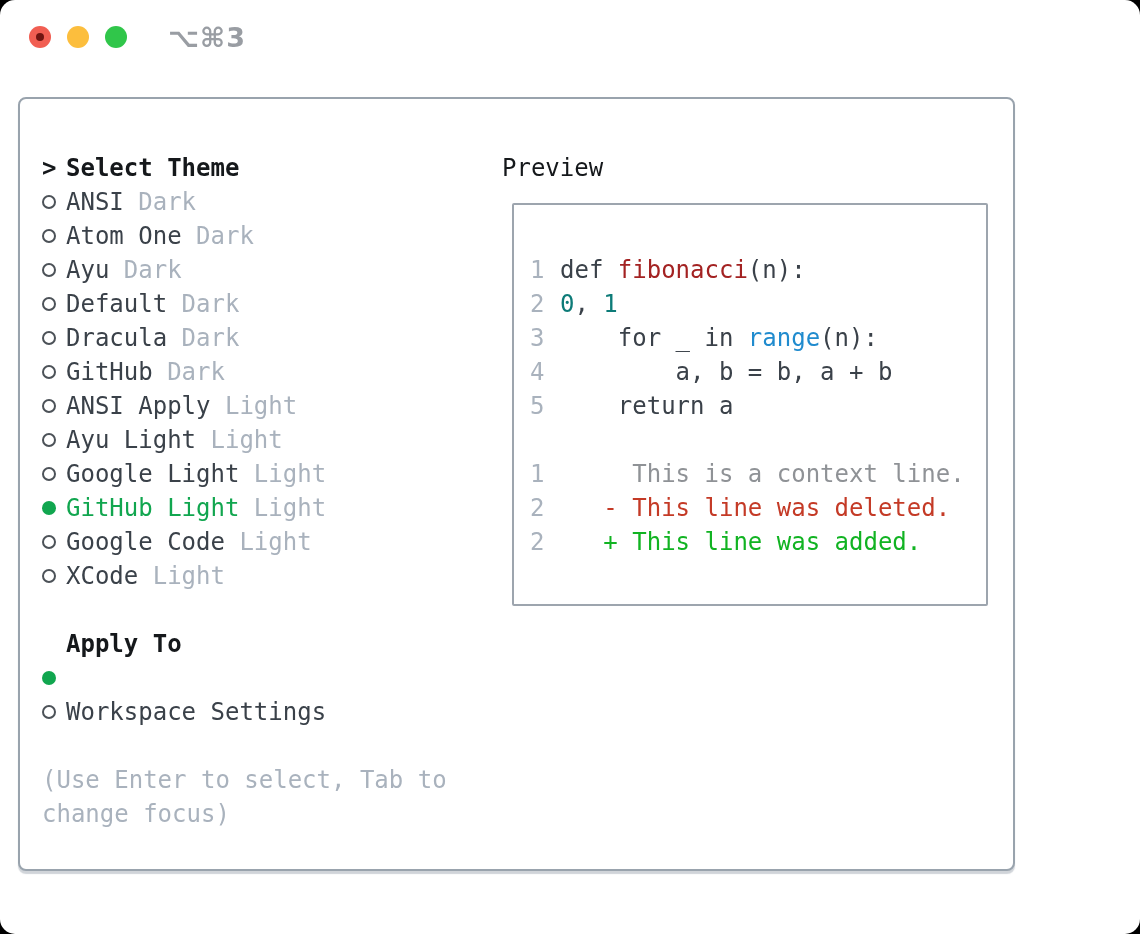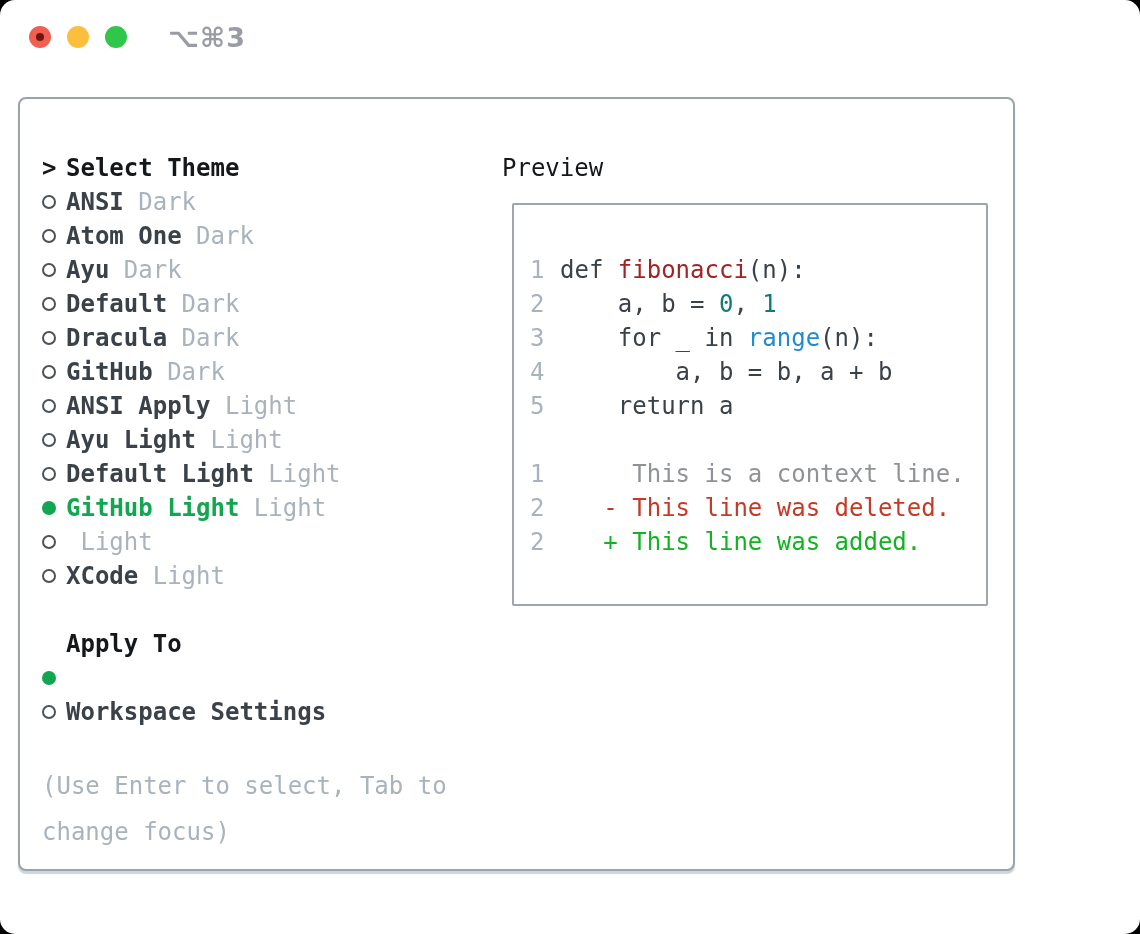--- a/index.html
+++ b/index.html
@@ -46,27 +46,27 @@
   .picker { position: absolute; left: 22px; top: 52px; width: 450px; }
   .row { height: 34px; display: flex; align-items: center; font-size: 24px; }
   .bullet { width: 24px; flex: none; display: flex; align-items: center; }
   .circle {
     width: 14px; height: 14px; border-radius: 50%; box-sizing: border-box;
     border: 2px solid var(--bullet-outline);
   }
   .circle.sel { border: none; background: var(--green-selected); }
   .caret { font-weight: 700; color: var(--text-black); }
   .header-text { font-weight: 700; color: var(--text-black); white-space: pre; text-align: center; }
-  .tname { color: var(--text-dark); white-space: pre; font-weight: bold; }
+  .tname { color: var(--text-dark); white-space: pre; }
   .tname.sel { color: var(--green-selected); }
   .tvariant { color: var(--muted); white-space: pre; }
   .spacer { height: 34px; }
   .hint {
     margin-top: 34px; width: 425px;
-    font-size: 24px; line-height: 46px; color: var(--muted);
+    font-size: 24px; line-height: 34px; color: var(--muted);
   }
   
   .preview-header {
     position: absolute; left: 482px; top: 52px; height: 34px;
     display: flex; align-items: center;
     font-size: 24px; font-weight: 400; color: var(--text-black);
   }
   .preview-box {
     position: absolute; left: 492px; top: 104px;
     width: 476px; height: 403px; box-sizing: border-box;
@@ -162,34 +162,35 @@
             <span class="bullet">
               <span class="circle"></span>
             </span>
             <span class="tname">Ayu Light</span>
             <span class="tvariant"> Light</span>
           </div>
           <div class="row">
             <span class="bullet">
               <span class="circle"></span>
             </span>
-            <span class="tname">Default Light</span>
+            <span class="tname">Google Light</span>
             <span class="tvariant"> Light</span>
           </div>
           <div class="row">
             <span class="bullet">
               <span class="circle sel"></span>
             </span>
             <span class="tname sel">GitHub Light</span>
             <span class="tvariant"> Light</span>
           </div>
           <div class="row">
             <span class="bullet">
               <span class="circle"></span>
             </span>
+            <span class="tname">Google Code</span>
             <span class="tvariant"> Light</span>
           </div>
           <div class="row">
             <span class="bullet">
               <span class="circle"></span>
             </span>
             <span class="tname">XCode</span>
             <span class="tvariant"> Light</span>
           </div>
         </div>
@@ -223,21 +224,20 @@
     <div class="preview-box">
       <div id="code-lines">
           <div class="cline">
             <span class="ln">1</span>
             <span class="seg seg-code">def </span>
             <span class="seg seg-function">fibonacci</span>
             <span class="seg seg-code">(n):</span>
           </div>
           <div class="cline">
             <span class="ln">2</span>
-            <span class="seg seg-code">    a, b = </span>
             <span class="seg seg-number">0</span>
             <span class="seg seg-code">, </span>
             <span class="seg seg-number">1</span>
           </div>
           <div class="cline">
             <span class="ln">3</span>
             <span class="seg seg-code">    for _ in </span>
             <span class="seg seg-builtin">range</span>
             <span class="seg seg-code">(n):</span>
           </div>

